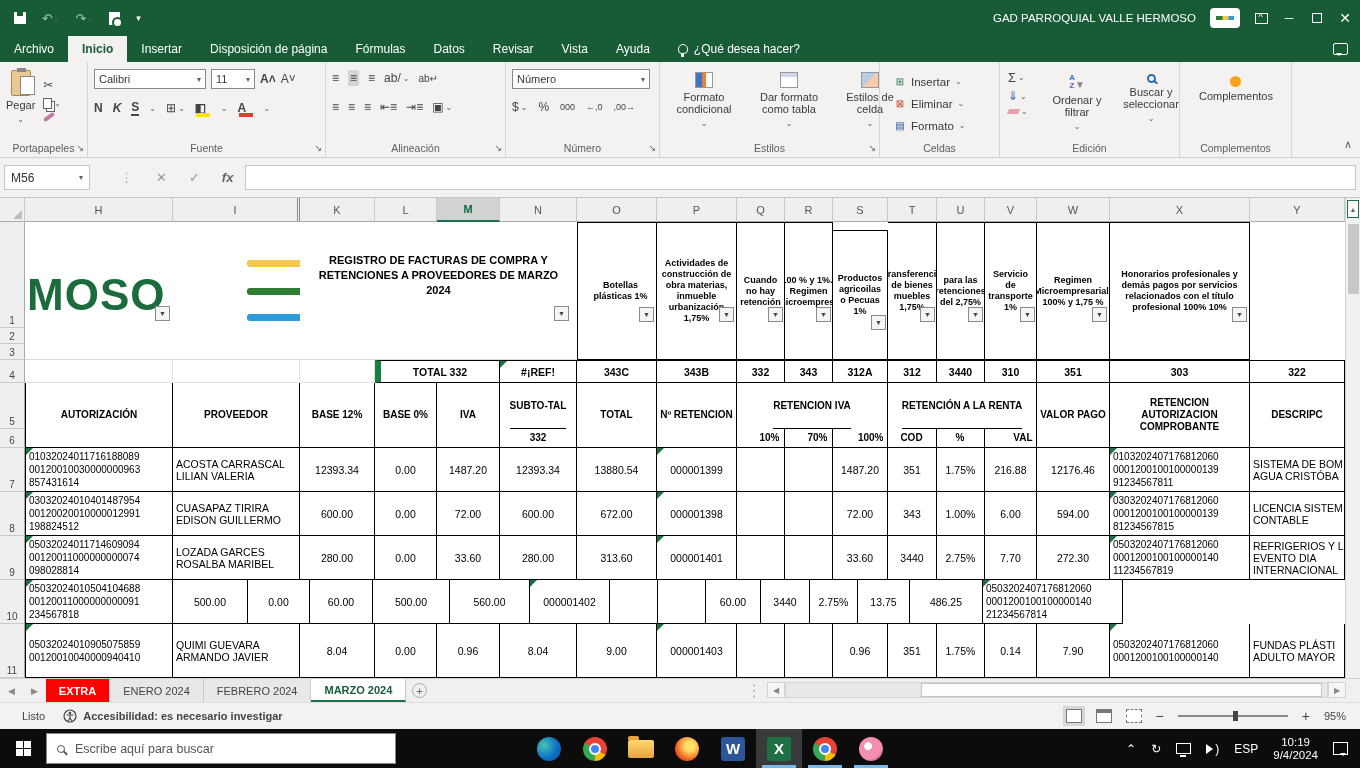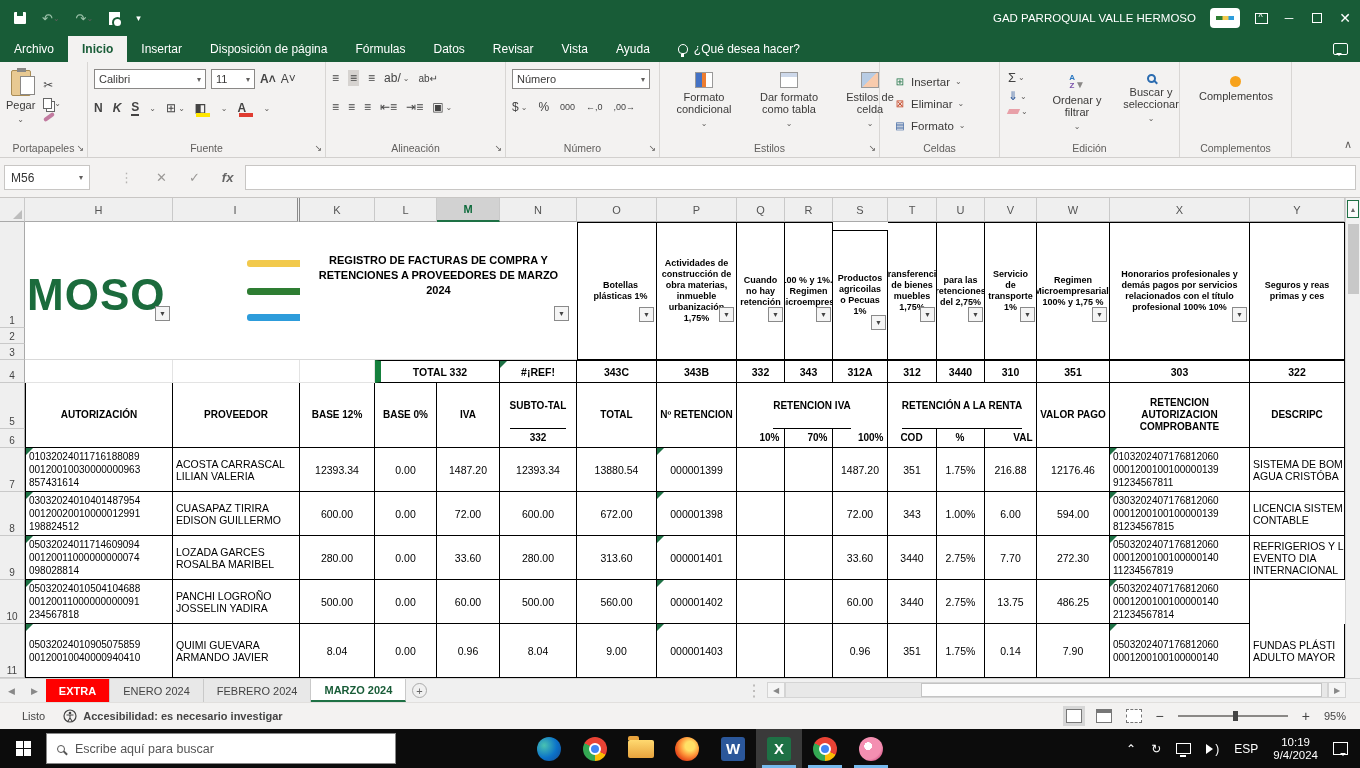--- a/index.html
+++ b/index.html
@@ -515,23 +515,20 @@
         <span class="dd" style="right:1px;top:84px;">▼</span>
         </div>
       <div class="hb" style="width:73px;">
         <span>Regimen Microempresarial: 100% y 1,75 %</span>
         <span class="dd" style="right:2px;top:84px;">▼</span>
         </div>
       <div class="hb" style="width:140px;">
         <span>Honorarios profesionales y demás pagos por servicios relacionados con el título profesional 100% 10%</span>
         <span class="dd" style="right:2px;top:84px;">▼</span>
         </div>
-      <div class="hb" style="width:95px;">
-        <span>Seguros y reas primas y ces</span>
-        </div>
     </div>
 
     <div class="row4">
       <div class="g4" style="width:148px;"></div>
       <div class="g4" style="width:127px;"></div>
       <div class="g4" style="width:75px;"></div>
       <div class="box first" style="width:125px;">TOTAL 332</div>
       <div class="box err" style="width:77px;">#¡REF!</div>
       <div class="box" style="width:80px;">343C</div>
       <div class="box" style="width:80px;">343B</div>
@@ -679,24 +676,20 @@
             <span class="line">EVENTO DIA</span>
             <span class="line">INTERNACIONAL</span>
           </div>
         </div>
         <div class="trow" style="height: 44px;">
           <div class="dcell first al al3 err" style="width: 148px;">
             <span class="line">05032024010504104688</span>
             <span class="line">00120011000000000091</span>
             <span class="line">234567818</span>
           </div>
-          <div class="dcell al" style="width: 127px;">
-            <span class="line">PANCHI LOGROÑO</span>
-            <span class="line">JOSSELIN YADIRA</span>
-          </div>
           <div class="dcell " style="width: 75px;">500.00</div>
           <div class="dcell " style="width: 62px;">0.00</div>
           <div class="dcell " style="width: 63px;">60.00</div>
           <div class="dcell " style="width: 77px;">500.00</div>
           <div class="dcell " style="width: 80px;">560.00</div>
           <div class="dcell err" style="width: 80px;">000001402</div>
           <div class="dcell " style="width: 48px;"></div>
           <div class="dcell " style="width: 48px;"></div>
           <div class="dcell " style="width: 55px;">60.00</div>
           <div class="dcell " style="width: 49px;">3440</div>

